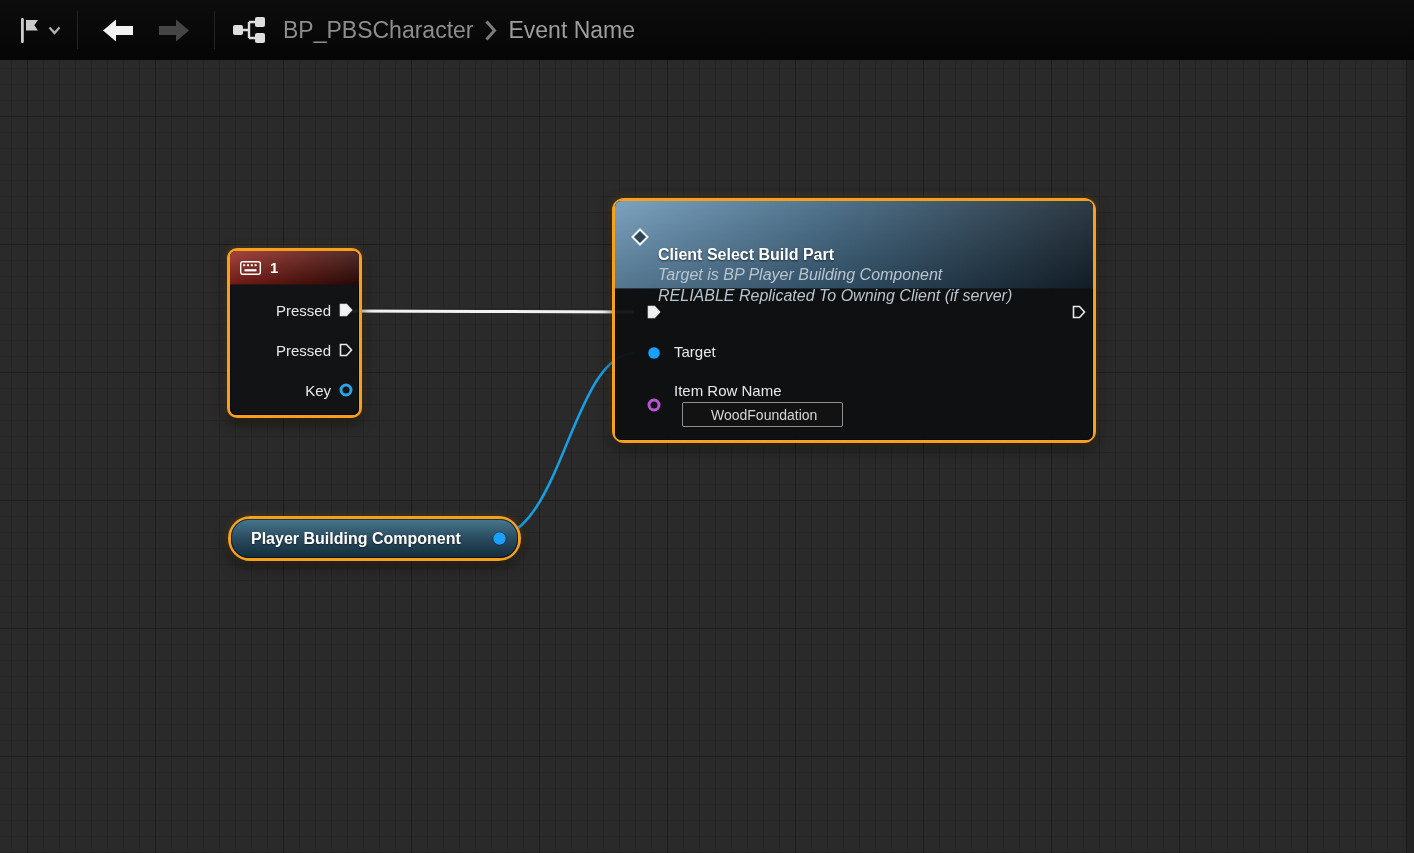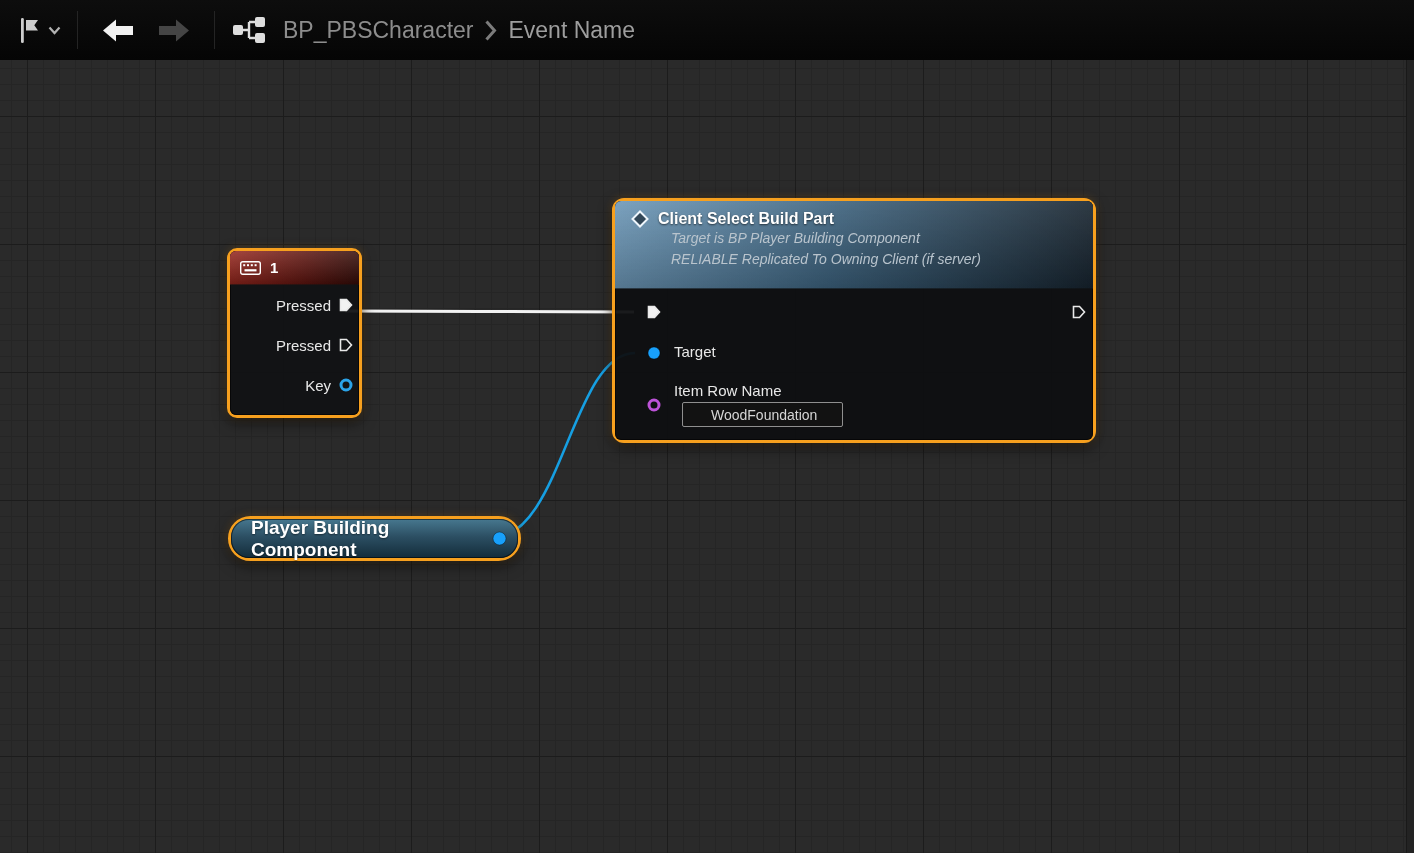--- a/index.html
+++ b/index.html
@@ -47,54 +47,54 @@
 
   
   .kb-node { left:227px; top:188px; width:135px; height:170px; border-radius:10px; }
   .kb-header {
     height:34px; display:flex; align-items:center; padding:0 10px;
     background:linear-gradient(180deg, rgba(255,255,255,.14), rgba(0,0,0,.25)),
                linear-gradient(to right, #96261d, #5d140f 60%, #340c08);
     border-bottom:1px solid rgba(0,0,0,.65);
   }
   .kb-title { color:#fff; font-weight:bold; font-size:15px; margin-left:9px; }
-  .kb-body { }
+  .kb-body { padding-top:5px; }
   .kb-row { position:relative; height:40px; display:flex; align-items:center; justify-content:flex-end; padding-right:28px; }
   .kb-row .pin { position:absolute; right:5px; top:50%; transform:translateY(-50%); }
 
   
   .fn-node { left:612px; top:138px; width:484px; height:245px; border-radius:12px; }
   .fn-inner { background:rgba(14,15,17,0.95); }
   .fn-header {
     height:88px; padding:9px 14px 0 16px;
     background:linear-gradient(180deg, rgba(255,255,255,.10), rgba(0,0,0,.22)),
                linear-gradient(to right, #6d98b8, #3d637f 45%, #17242f);
     border-bottom:1px solid rgba(0,0,0,.65);
   }
   .fn-title-row { display:flex; align-items:center; }
-  .fn-title { color:#fff; font-weight:bold; font-size:16px; margin-left:9px; text-shadow:0 1px 2px rgba(0,0,0,.6); }
-  .fn-sub { margin-left:40px; font-style:italic; font-size:14px; color:#b9c4cd; line-height:21px; }
+  .fn-title { color:#fff; font-weight:bold; font-size:16px; margin-left:9px; text-shadow:0 1px 2px rgba(0,0,0,.6);margin-top:36px; }
+  .fn-sub { margin-left:27px; font-style:italic; font-size:16px; color:#b9c4cd; line-height:21px; }
   .fn-sub:first-of-type { margin-top:5px; }
 
   .pin-input {
     background:#121212; border:1px solid #8f8f8f; border-radius:2px;
     color:#d6d6d6; font-size:14px; padding:0 6px;
     font-family:"Liberation Sans",sans-serif;
   }
 
   
   .var-node { left:228px; top:456px; width:293px; height:45px; border-radius:23px; }
   .var-inner {
     width:100%; height:100%; border-radius:18px;
     background:linear-gradient(180deg, #47788f 0%, #2c4f63 45%, #132c3a 100%);
     box-shadow:inset 0 0 0 1px rgba(0,0,0,.55);
     display:flex; align-items:center; justify-content:space-between;
     padding:0 10px 0 20px;
   }
-  .var-title { color:#fff; font-size:19px; font-weight:bold; text-shadow:0 1px 2px rgba(0,0,0,.5); }
+  .var-title { color:#fff; font-size:16px; font-weight:bold; text-shadow:0 1px 2px rgba(0,0,0,.5); }
 </style>
 </head>
 <body>
 
 <div class="app">
 
   <div class="toolbar">
     <div class="tb-group" style="margin-left:14px;">
       <button class="tb-btn">
         <svg width="22" height="27" viewBox="0 0 22 27">

